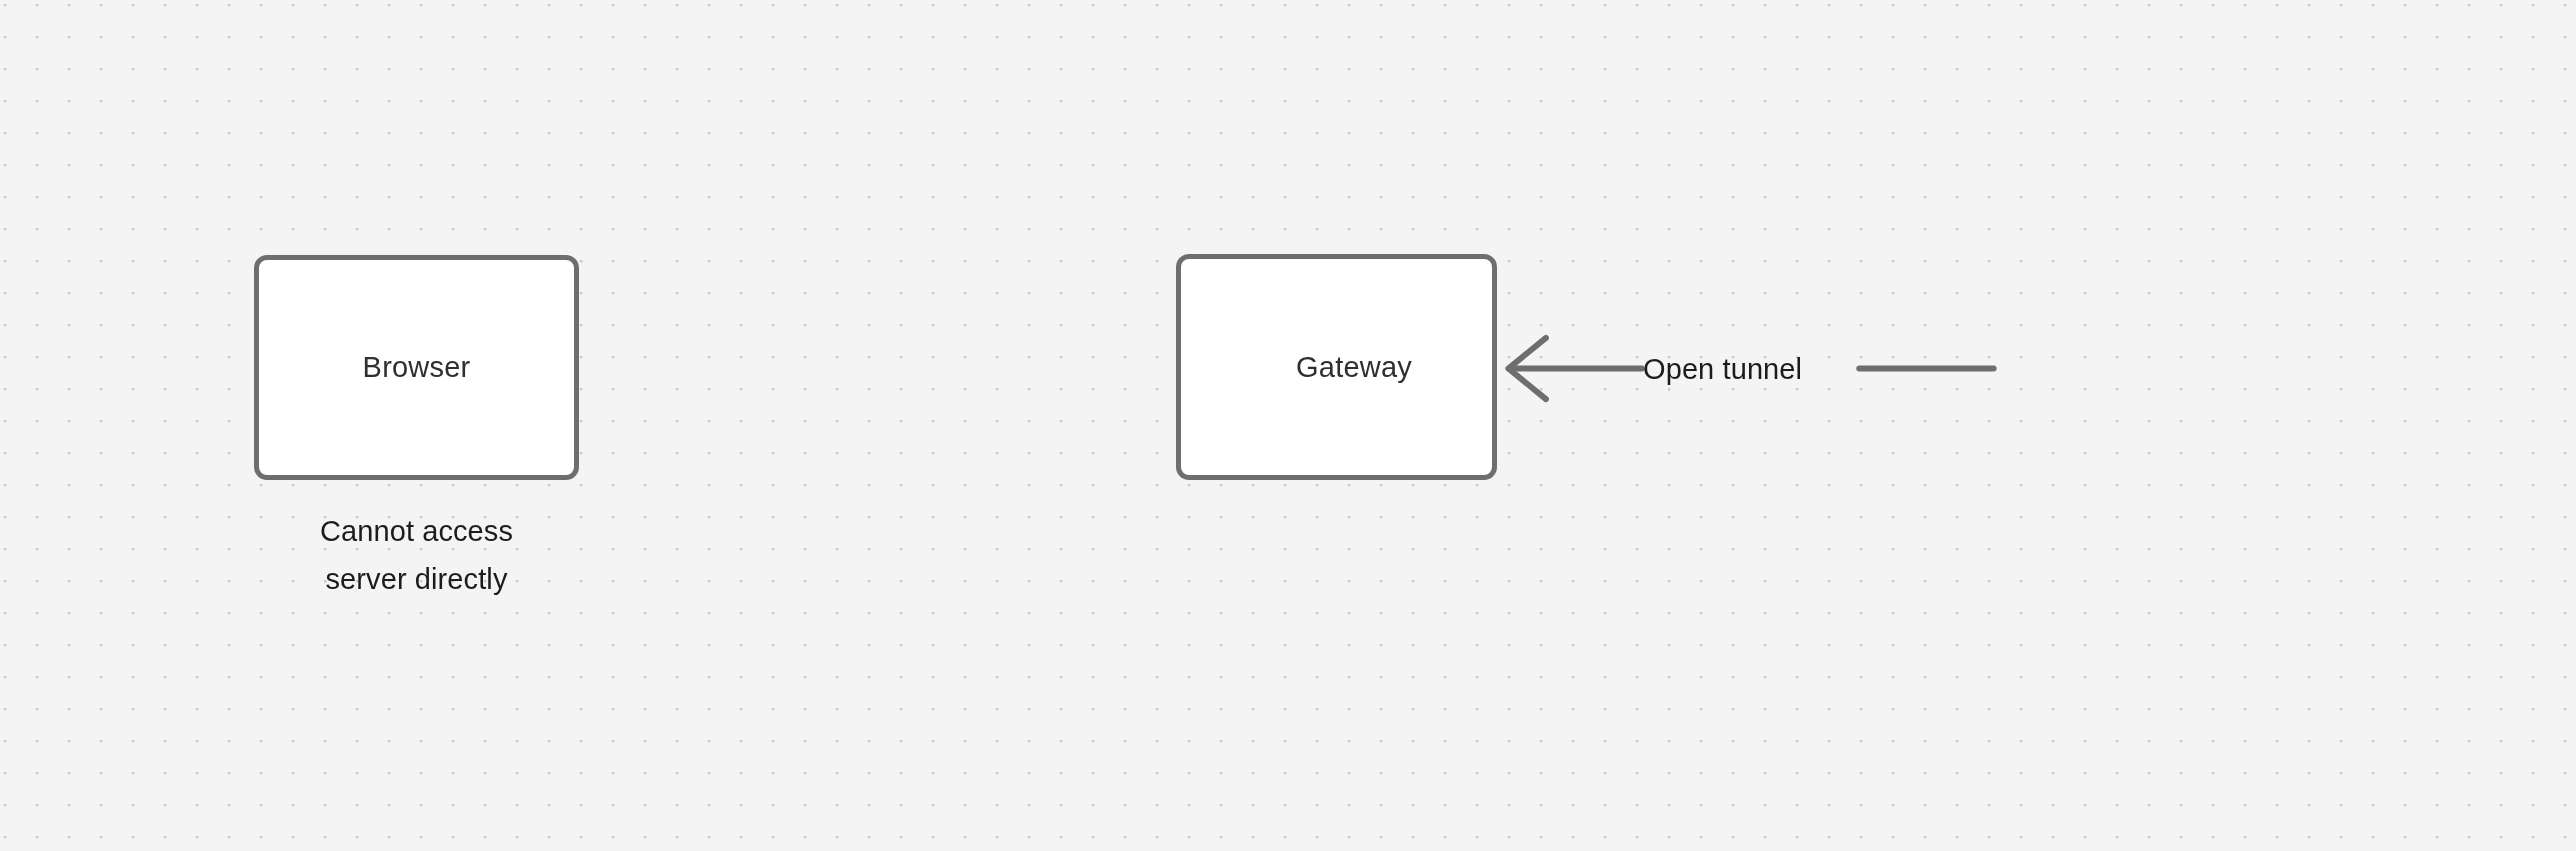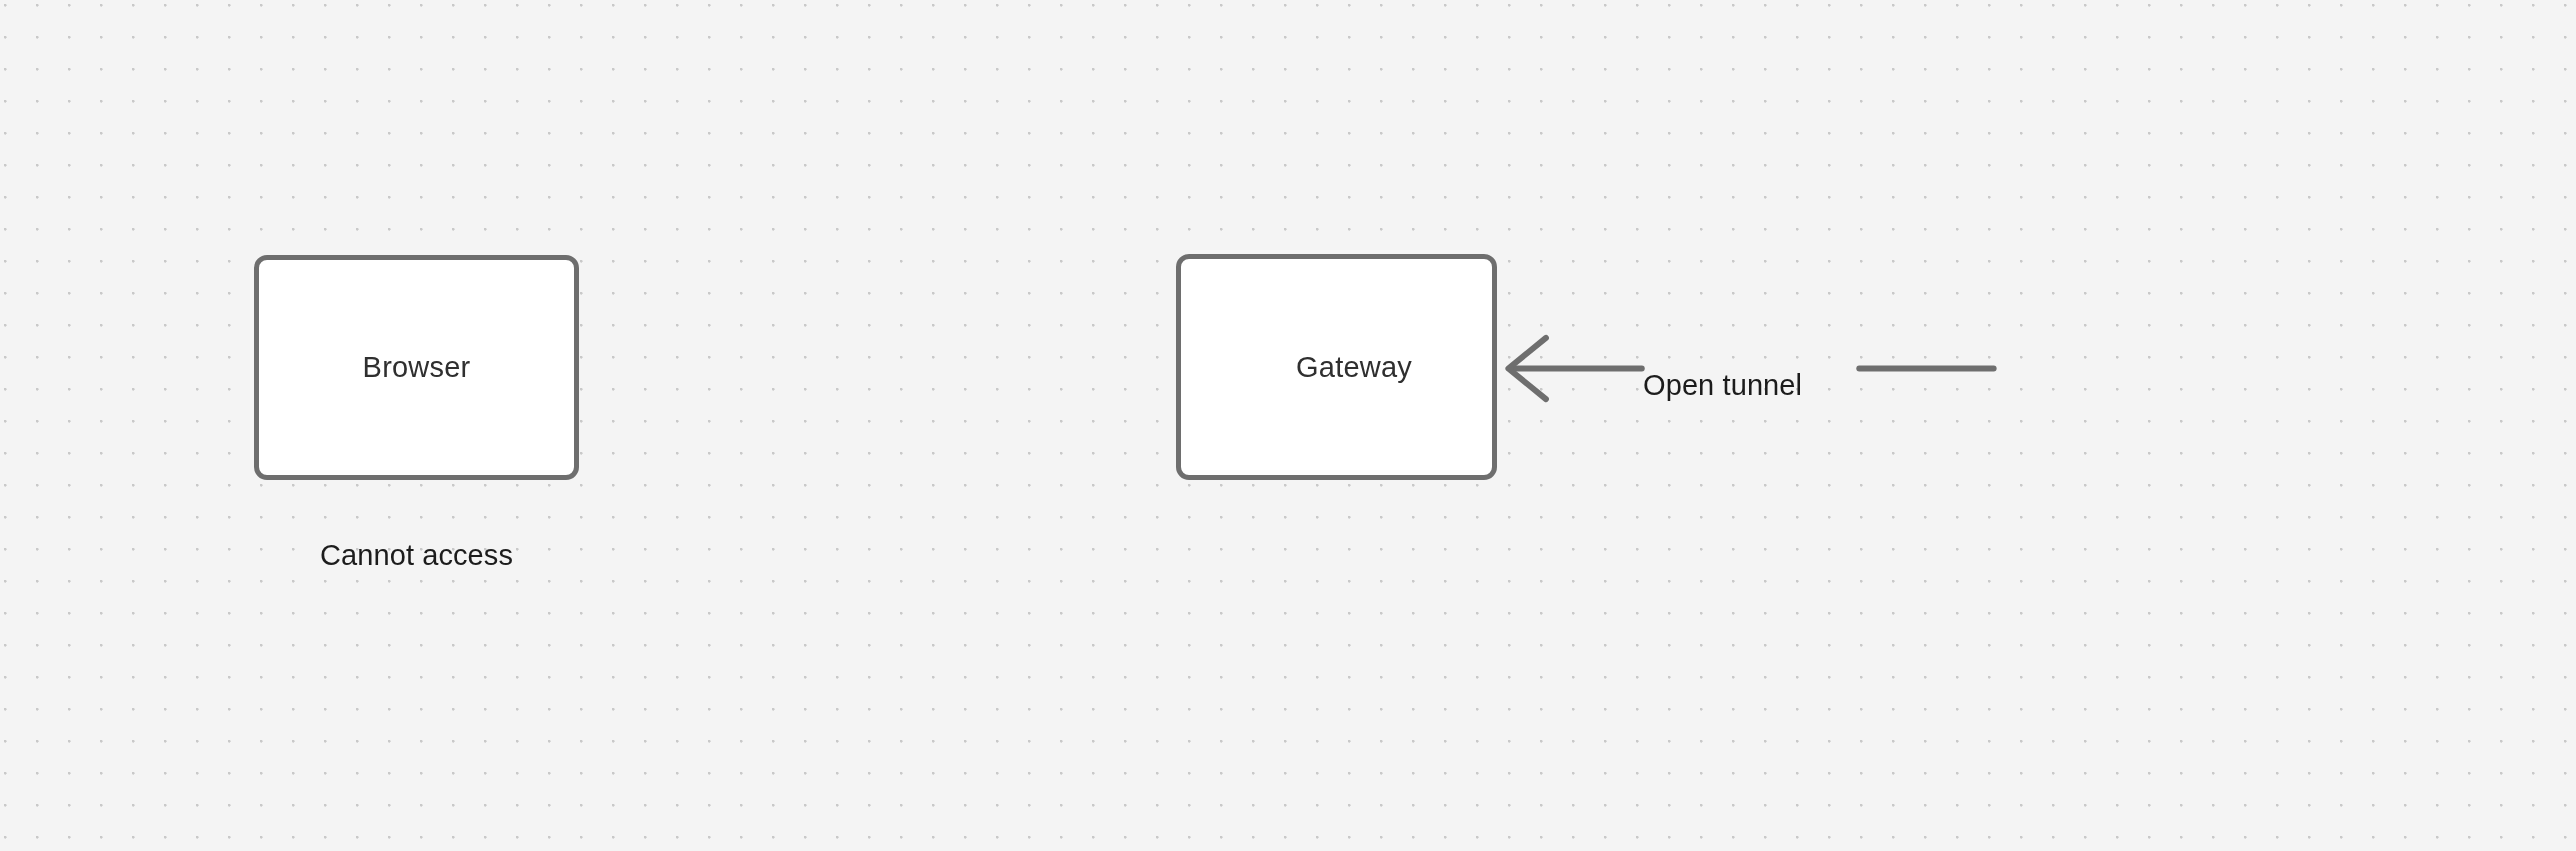--- a/index.html
+++ b/index.html
@@ -52,57 +52,57 @@
   #browser-caption {
     position: absolute;
     left: 254px;
     top: 507px;
     width: 325px;
     text-align: center;
     color: #1c1c1c;
     font-size: 29px;
     line-height: 48px;
     letter-spacing: 0.1px;
-    margin-top: 24px;
   }
   #browser-caption span { display: block; }
 
   
   #edge-open-tunnel {
     position: absolute;
     left: 1491px;
     top: 327px;
     width: 525px;
     height: 85px;
     pointer-events: none;
   }
   #edge-open-tunnel svg { display: block; }
 
   #edge-label {
     position: absolute;
     left: 1643px;
-    top: 369px;
+    top: 353px;
     color: #1c1c1c;
     font-size: 29px;
     line-height: 32px;
     white-space: nowrap;
     letter-spacing: 0.1px;
   }
 </style>
 </head>
 <body>
 
 <div id="canvas">
 
   <div class="node" id="node-browser">
     <span class="node-label">Browser</span>
   </div>
 
   <div id="browser-caption">
     <span>Cannot access</span>
+    <span>server directly</span>
   </div>
 
   <div class="node" id="node-gateway">
     <span class="node-label">Gateway</span>
   </div>
 
 
   <div id="edge-open-tunnel">
     <svg width="525" height="85" viewBox="0 0 530 86" xmlns="http://www.w3.org/2000/svg">
 

